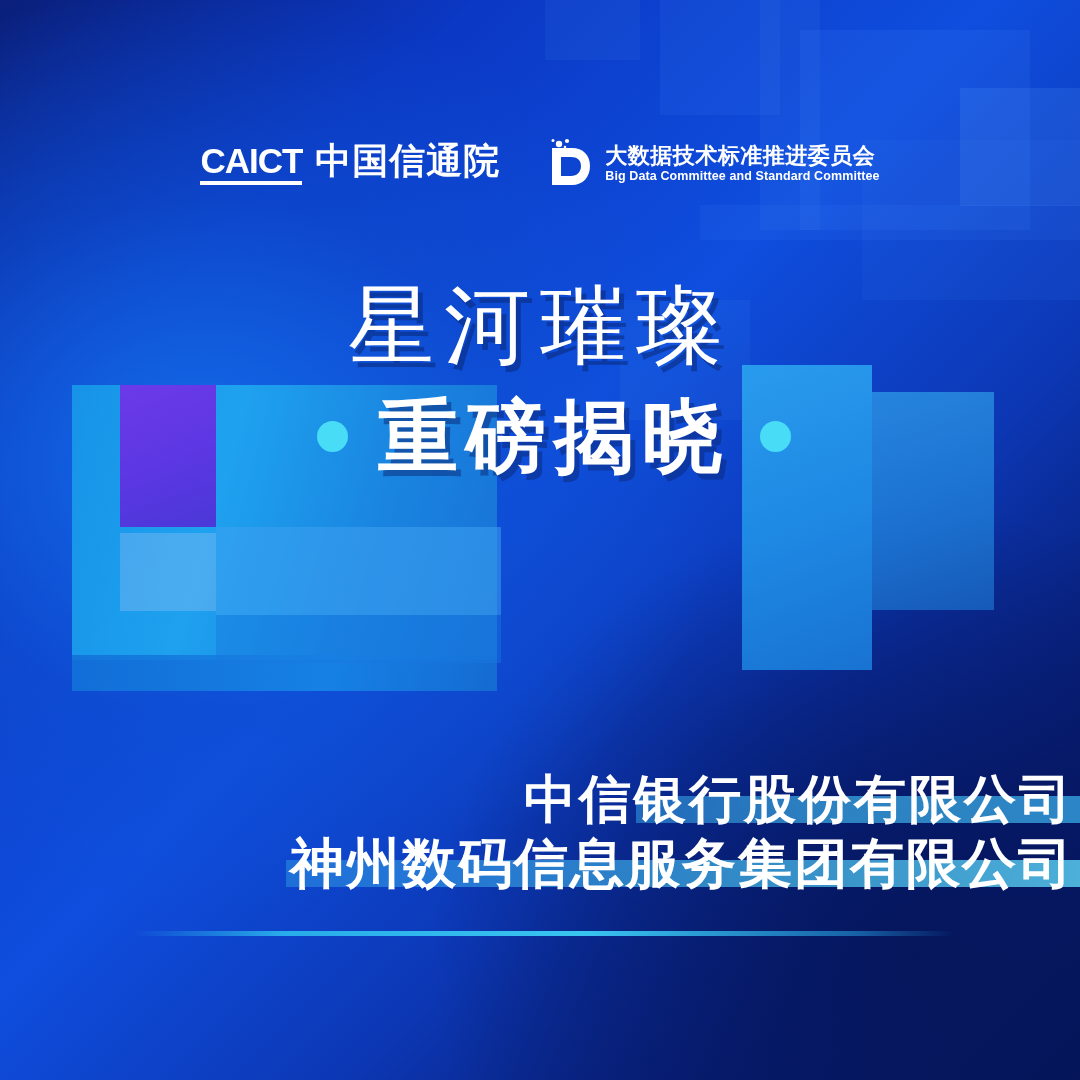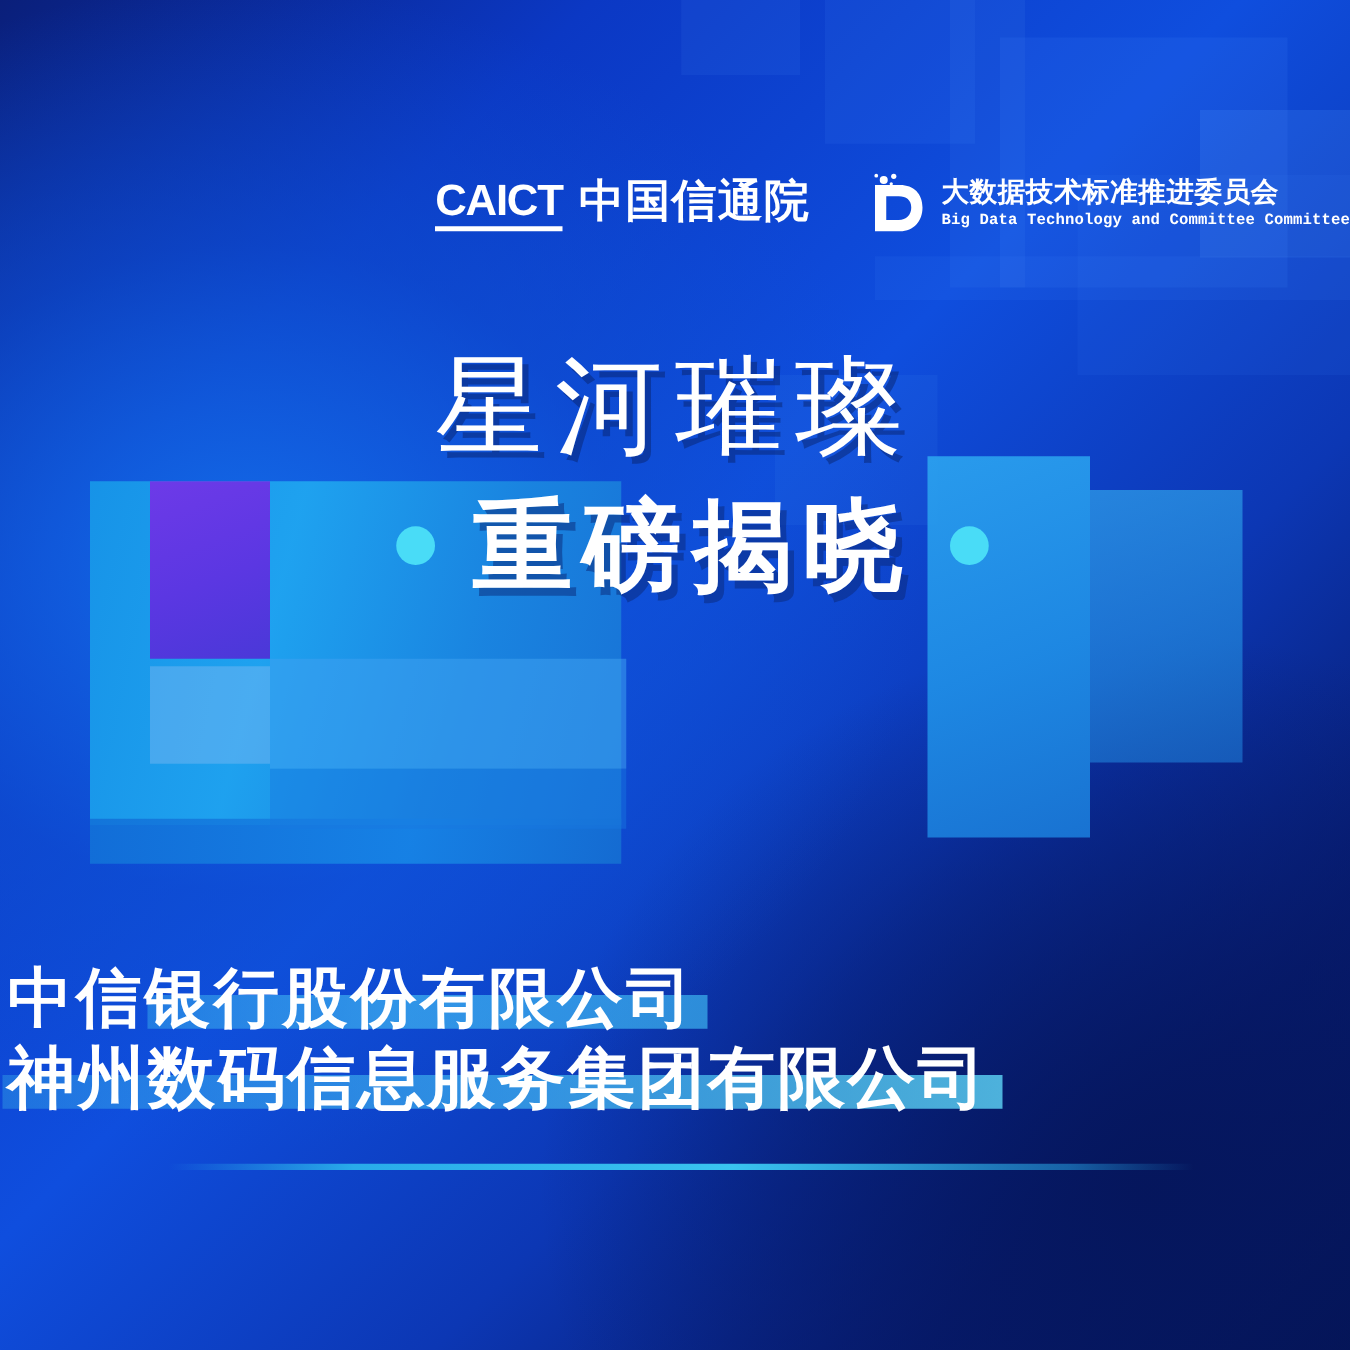--- a/index.html
+++ b/index.html
@@ -80,21 +80,21 @@
     left: 135px; top: 931px; width: 820px; height: 5px;
     background: linear-gradient(90deg, rgba(40,170,235,0.0) 0%, rgba(45,190,240,0.85) 18%, rgba(60,205,245,0.95) 55%, rgba(40,170,235,0.5) 88%, rgba(40,170,235,0) 100%);
   }
 
   
   .header {
     position: absolute;
     top: 138px;
     left: 0; right: 0;
     display: flex;
-    justify-content: flex-end;
+    justify-content: center;
     align-items: center;
     gap: 46px;
   }
   .logo-caict {
     display: flex;
     align-items: center;
     gap: 13px;
     color: #ffffff;
   }
   .caict-mark { position: relative; padding-bottom: 7px; }
@@ -112,21 +112,21 @@
     background: #ffffff;
   }
   .caict-cn {
     font-size: 36px;
     font-weight: bold;
     letter-spacing: 1px;
     line-height: 1;
     font-family: Liberation Mono, monospace;
   }
 
-  .logo-bdtsc { display: flex; align-items: center; gap: 13px; font-family: Liberation Mono, monospace; }
+  .logo-bdtsc { display: flex; align-items: center; gap: 13px; }
   .d-mark { position: relative; width: 46px; height: 52px; }
   .bdtsc-text { display: flex; flex-direction: column; gap: 3px; color: #fff; }
   .bdtsc-cn {
     font-size: 22px;
     font-weight: bold;
     letter-spacing: 0.5px;
     line-height: 1;
   }
   .bdtsc-en {
     font-size: 12.5px;
@@ -179,21 +179,21 @@
     font-size: 80px;
     font-weight: bold;
     color: #ffffff;
     letter-spacing: 8px;
     line-height: 1.02;
     text-shadow: 5px 6px 0 rgba(9,40,120,0.5);
     white-space: nowrap;
   }
 
   
-  .winners { position: absolute; left: 0; right: 0; top: 772px; text-align: left; }
+  .winners { position: absolute; left: 0; right: 0; top: 772px; text-align: right; }
   .winner-row {
     position: relative;
     display: inline-block;
     padding: 0 6px;
   }
   .winner-row + .winner-row { margin-top: 8px; }
   .winner-hl {
     position: absolute;
     left: 0; right: 0;
     bottom: 4px;
@@ -261,21 +261,21 @@
         <svg width="46" height="52" viewBox="0 0 46 52" aria-hidden="true">
           <path d="M6 10 H26 C37 10 44 17 44 28 C44 39 37 47 26 47 H6 V38 H25 C31 38 35 34 35 28 C35 22 31 19 25 19 H15 V47 H6 Z" fill="#ffffff"></path>
           <circle cx="13" cy="6" r="3.2" fill="#ffffff"></circle>
           <circle cx="21" cy="3" r="2.1" fill="#ffffff"></circle>
           <circle cx="7" cy="2.5" r="1.5" fill="#ffffff"></circle>
           <circle cx="19" cy="9" r="1.3" fill="#ffffff"></circle>
         </svg>
       </div>
       <div class="bdtsc-text">
         <div class="bdtsc-cn">大数据技术标准推进委员会</div>
-        <div class="bdtsc-en">Big Data Technology and Committee Committee</div>
+        <div class="bdtsc-en">Big Data Committee and Standard Committee</div>
       </div>
     </div>
 
   </div>
 
   <div class="headline">
     <div class="line1">星河璀璨</div>
     <div class="line3-wrap">
       <span class="dot"></span>
       <span class="line3">重磅揭晓</span>

